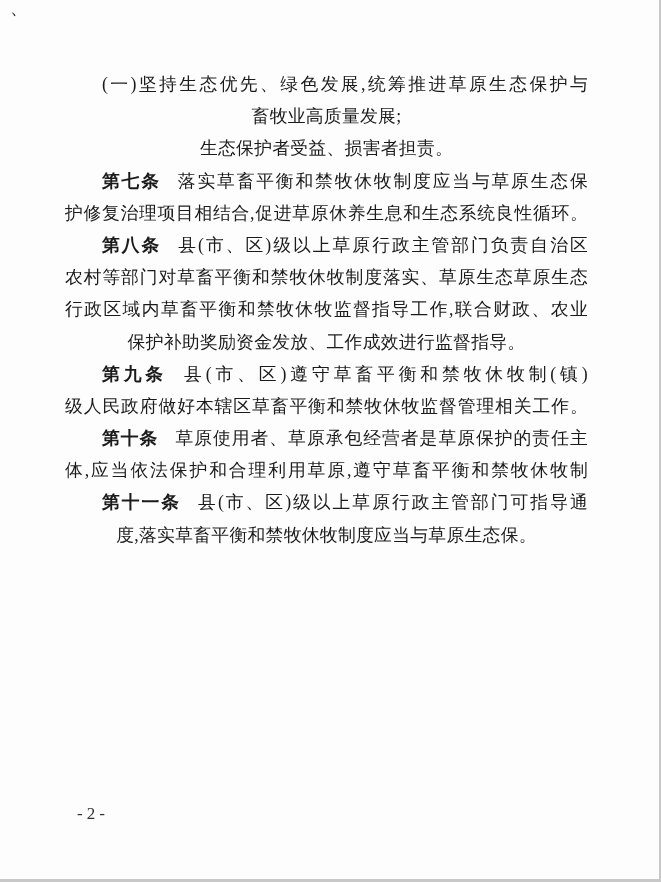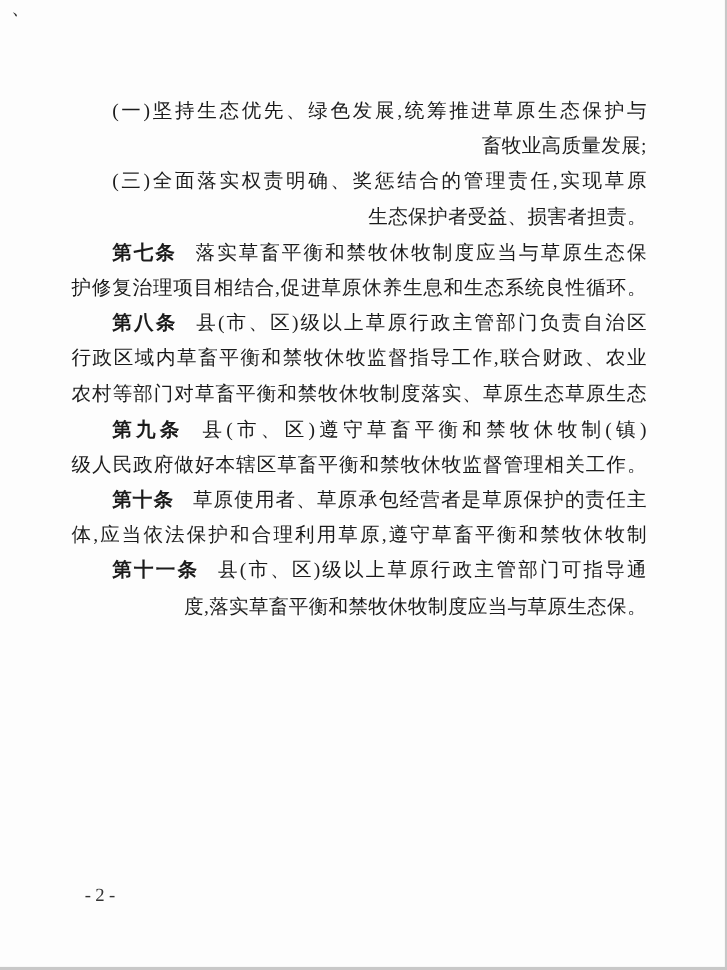--- a/index.html
+++ b/index.html
@@ -24,29 +24,29 @@
     left: 10px;
     top: -1px;
     font-size: 18px;
     line-height: 18px;
     color: #2a2a2a;
     font-family: "DejaVu Sans", sans-serif;
   }
   .textblock {
     position: absolute;
     left: 65px;
-    top: 84px;
+    top: 68px;
     width: 523px;
   }
   .line {
     height: 32.2px;
     line-height: 32.2px;
     font-size: 17.8px;
     letter-spacing: 0.3px;
-    text-align: right;
+    text-align: center;
     white-space: normal;
   }
   .line.fill {
     text-align: justify;
     text-align-last: justify;
   }
   .line.indent {
     padding-left: 37px;
   }
   .term {
@@ -73,37 +73,37 @@
 
     <div>
       <div class="line indent fill">(一)坚持生态优先、绿色发展,统筹推进草原生态保护与</div>
       <div class="line">畜牧业高质量发展;</div>
     </div>
 
     <div>
     </div>
 
     <div>
-      <div class="line indent fill">(三)全面落实权责明确、奖惩结合的管理责任,实现草原</div>
       <div class="line">生态保护者受益、损害者担责。</div>
     </div>
 
     <div>
       <div class="line indent fill">
         <span class="term">第七条</span><span>落实草畜平衡和禁牧休牧制度应当与草原生态保</span>
       </div>
       <div class="line fill">护修复治理项目相结合,促进草原休养生息和生态系统良性循环。</div>
     </div>
 
     <div>
       <div class="line indent fill">
         <span class="term">第八条</span><span>县(市、区)级以上草原行政主管部门负责自治区</span>
       </div>
+      <div class="line fill">农村等部门对草畜平衡和禁牧休牧制度落实、草原生态草原生态</div>
       <div class="line fill">行政区域内草畜平衡和禁牧休牧监督指导工作,联合财政、农业</div>
-      <div class="line fill">农村等部门对草畜平衡和禁牧休牧制度落实、草原生态草原生态</div>
+      <div class="line">保护补助奖励资金发放、工作成效进行监督指导。</div>
     </div>
 
     <div>
       <div class="line indent fill">
         <span class="term">第九条</span><span>县(市、区)遵守草畜平衡和禁牧休牧制(镇)</span>
       </div>
       <div class="line fill">级人民政府做好本辖区草畜平衡和禁牧休牧监督管理相关工作。</div>
     </div>
 
     <div>

